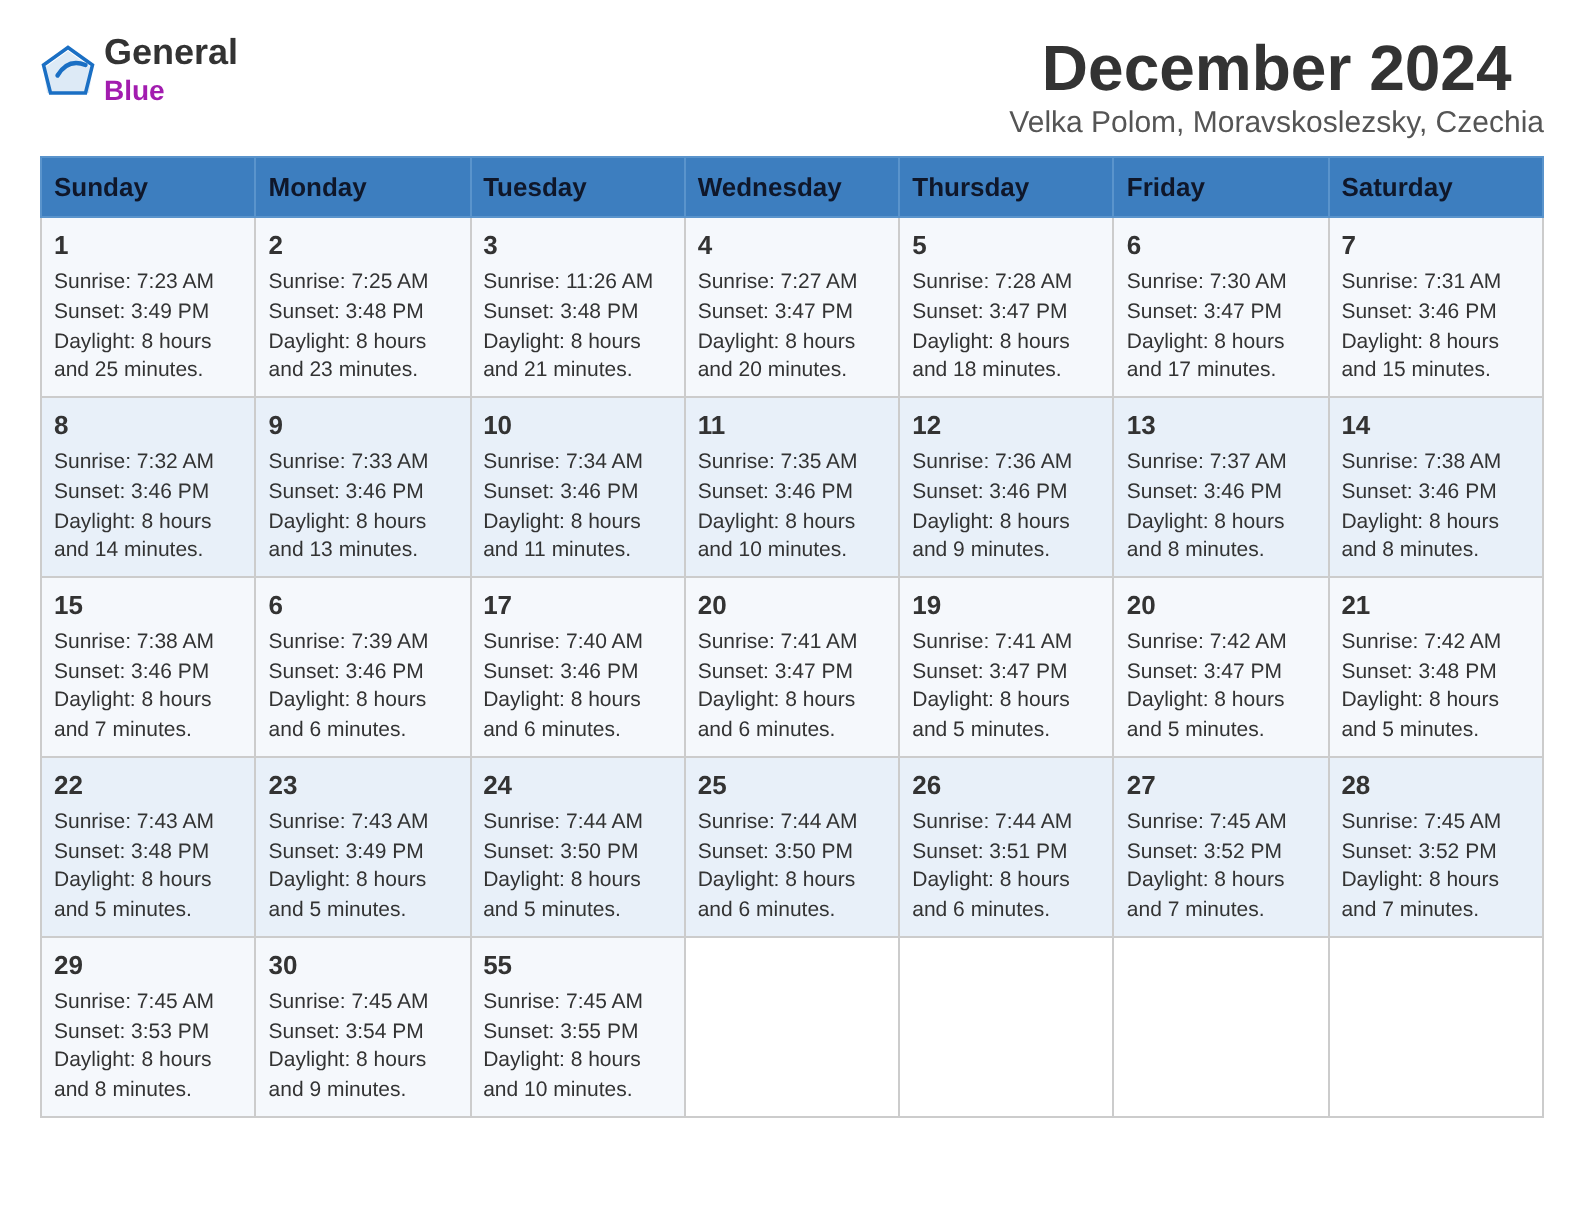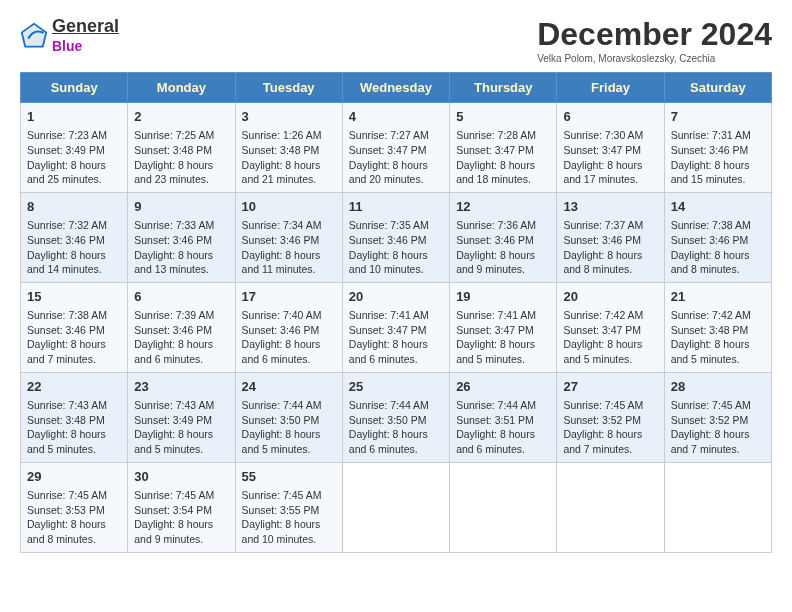--- a/index.html
+++ b/index.html
@@ -18,55 +18,54 @@
     }
     .logo {
       display: flex;
       align-items: center;
       gap: 4px;
     }
     .logo-text-general {
       font-size: 18px;
       font-weight: bold;
       color: #333;
-      text-decoration: underline;
     }
     .logo-text-blue {
       font-size: 14px;
       font-weight: bold;
       color: #a21caf;
     }
     .logo-icon {
       width: 28px;
       height: 28px;
     }
     .title-block {
-      text-align: left;
+      text-align: center;
     }
     .main-title {
       font-size: 32px;
       font-weight: bold;
       color: #333;
     }
     .subtitle {
-      font-size: 10px;
+      font-size: 15px;
       color: #555;
     }
     table {
       width: 100%;
       border-collapse: collapse;
       table-layout: fixed;
     }
     thead tr th {
       background-color: #3d7ebf;
-      color: #fef9c3;
+      color: #0f172a;
       font-size: 13px;
       font-weight: bold;
       padding: 7px 6px;
-      text-align: center;
+      text-align: left;
       border: 1px solid #5a94cc;
     }
     tbody tr td {
       vertical-align: top;
       font-size: 10.5px;
       color: #333;
       padding: 5px 6px;
       border: 1px solid #ccc;
       line-height: 1.4;
       background: #fff;
@@ -118,21 +117,21 @@
         <th>Wednesday</th>
         <th>Thursday</th>
         <th>Friday</th>
         <th>Saturday</th>
       </tr>
   </thead>
   <tbody>
   <tr>
         <td><span class="day-num">1</span><span>Sunrise: 7:23 AM</span><br><span>Sunset: 3:49 PM</span><br><span>Daylight: 8 hours and 25 minutes.</span></td>
         <td><span class="day-num">2</span><span>Sunrise: 7:25 AM</span><br><span>Sunset: 3:48 PM</span><br><span>Daylight: 8 hours and 23 minutes.</span></td>
-        <td><span class="day-num">3</span><span>Sunrise: 1:26 AM</span><br><span>Sunset: 3:48 PM</span><br><span>Daylight: 8 hours and 21 minutes.</span></td>
+        <td><span class="day-num">3</span><span>Sunrise: 11:26 AM</span><br><span>Sunset: 3:48 PM</span><br><span>Daylight: 8 hours and 21 minutes.</span></td>
         <td><span class="day-num">4</span><span>Sunrise: 7:27 AM</span><br><span>Sunset: 3:47 PM</span><br><span>Daylight: 8 hours and 20 minutes.</span></td>
         <td><span class="day-num">5</span><span>Sunrise: 7:28 AM</span><br><span>Sunset: 3:47 PM</span><br><span>Daylight: 8 hours and 18 minutes.</span></td>
         <td><span class="day-num">6</span><span>Sunrise: 7:30 AM</span><br><span>Sunset: 3:47 PM</span><br><span>Daylight: 8 hours and 17 minutes.</span></td>
         <td><span class="day-num">7</span><span>Sunrise: 7:31 AM</span><br><span>Sunset: 3:46 PM</span><br><span>Daylight: 8 hours and 15 minutes.</span></td>
       </tr>
       <tr>
         <td><span class="day-num">8</span><span>Sunrise: 7:32 AM</span><br><span>Sunset: 3:46 PM</span><br><span>Daylight: 8 hours and 14 minutes.</span></td>
         <td><span class="day-num">9</span><span>Sunrise: 7:33 AM</span><br><span>Sunset: 3:46 PM</span><br><span>Daylight: 8 hours and 13 minutes.</span></td>
         <td><span class="day-num">10</span><span>Sunrise: 7:34 AM</span><br><span>Sunset: 3:46 PM</span><br><span>Daylight: 8 hours and 11 minutes.</span></td>
         <td><span class="day-num">11</span><span>Sunrise: 7:35 AM</span><br><span>Sunset: 3:46 PM</span><br><span>Daylight: 8 hours and 10 minutes.</span></td>

